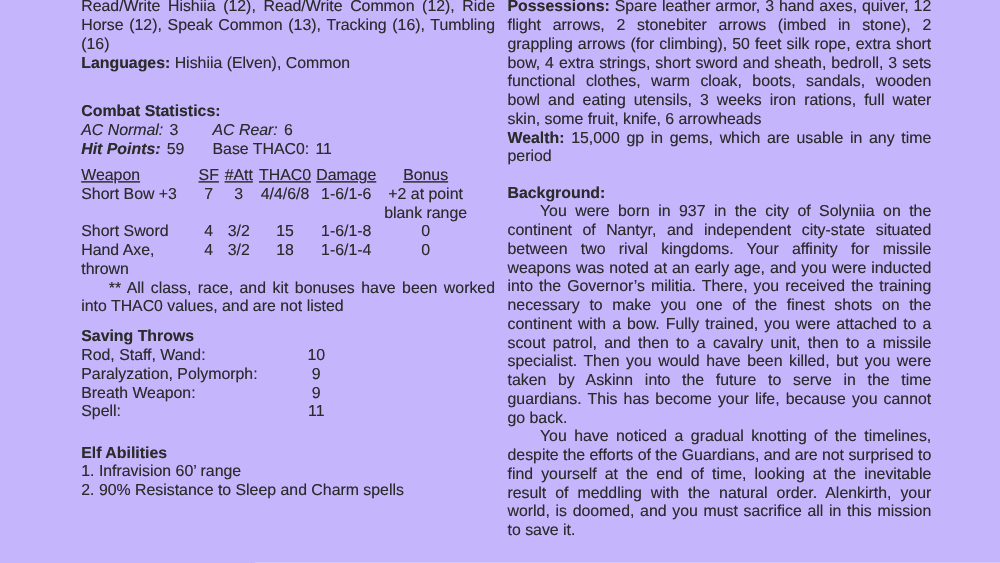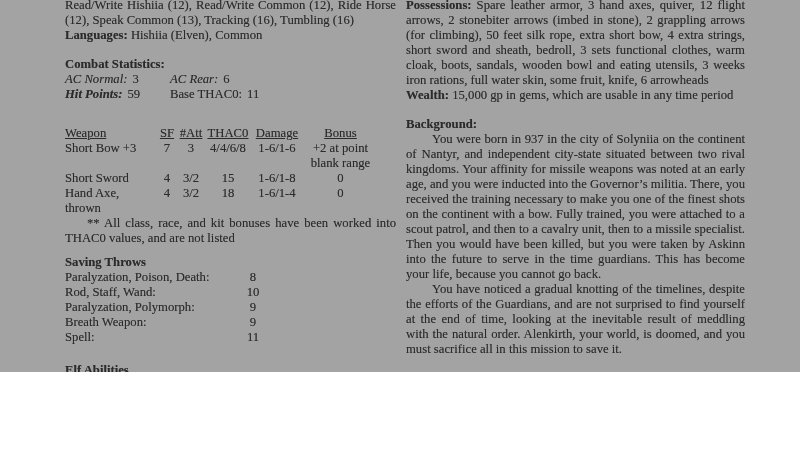--- a/index.html
+++ b/index.html
@@ -1,41 +1,41 @@
 <!DOCTYPE html>
 <html><head>
 <meta charset="utf-8">
 <style>
   html,body{margin:0;padding:0;}
   .page{
     position:relative;
-    width:800px;height:372px;
-    background:#a3a3a3;
+    width:800px;height:450px;
+    background:#c4b5fd;
     overflow:hidden;
-    font-family:Liberation Serif, serif;
+    font-family:Liberation Sans, sans-serif;
     font-size:12.7px;
     line-height:15px;
     color:#2b2b2b;
     text-shadow:0 0 0.5px rgba(70,70,70,0.55);
   }
   .col{position:absolute;top:-2px;}
   .col-left{left:65px;width:331px;}
   .col-right{left:406px;width:339px;}
   .just{text-align:justify;}
   .b{font-weight:bold;}
   .i{font-style:italic;}
   .bi{font-weight:bold;font-style:italic;}
   .heading{font-weight:bold;}
-  .gap-combat{margin-top:14px;}
+  .gap-combat{margin-top:24px;}
   .gap-saving{margin-top:9px;}
   .gap-elf{margin-top:18px;}
   .gap-background{margin-top:14px;}
   .stat-first{display:inline-block;width:105px;}
   .stat-val{margin-left:5px;}
-  .wtable{width:313px;table-layout:fixed;border-collapse:collapse;margin-top:24px;line-height:15px;}
+  .wtable{width:313px;table-layout:fixed;border-collapse:collapse;margin-top:6px;line-height:15px;}
   .wtable td{padding:0;vertical-align:top;}
   .ctr{text-align:center;}
   .hd span{text-decoration:underline;}
   .note{text-indent:22px;}
   .st-label{display:inline-block;width:172px;}
   .st-value{display:inline-block;width:32px;text-align:center;}
   .para{text-indent:26px;}
 </style>
 </head>
 <body>
@@ -100,21 +100,20 @@
         <td class="ctr">1-6/1-4</td>
         <td class="ctr">0</td>
       </tr>
     </tbody>
       </table>
 
     <div class="just note">** All class, race, and kit bonuses have been worked into THAC0 values, and are not listed</div>
 
     <div class="heading gap-saving">Saving Throws</div>
 
-    <div><span class="st-label">Paralyzation, Poison, Death:</span><span class="st-value">8</span></div>
     <div><span class="st-label">Rod, Staff, Wand:</span><span class="st-value">10</span></div>
     <div><span class="st-label">Paralyzation, Polymorph:</span><span class="st-value">9</span></div>
     <div><span class="st-label">Breath Weapon:</span><span class="st-value">9</span></div>
     <div><span class="st-label">Spell:</span><span class="st-value">11</span></div>
 
     <div class="heading gap-elf">Elf Abilities</div>
     <div>1. Infravision 60’ range</div>
     <div>2. 90% Resistance to Sleep and Charm spells</div>
   </div>
 

